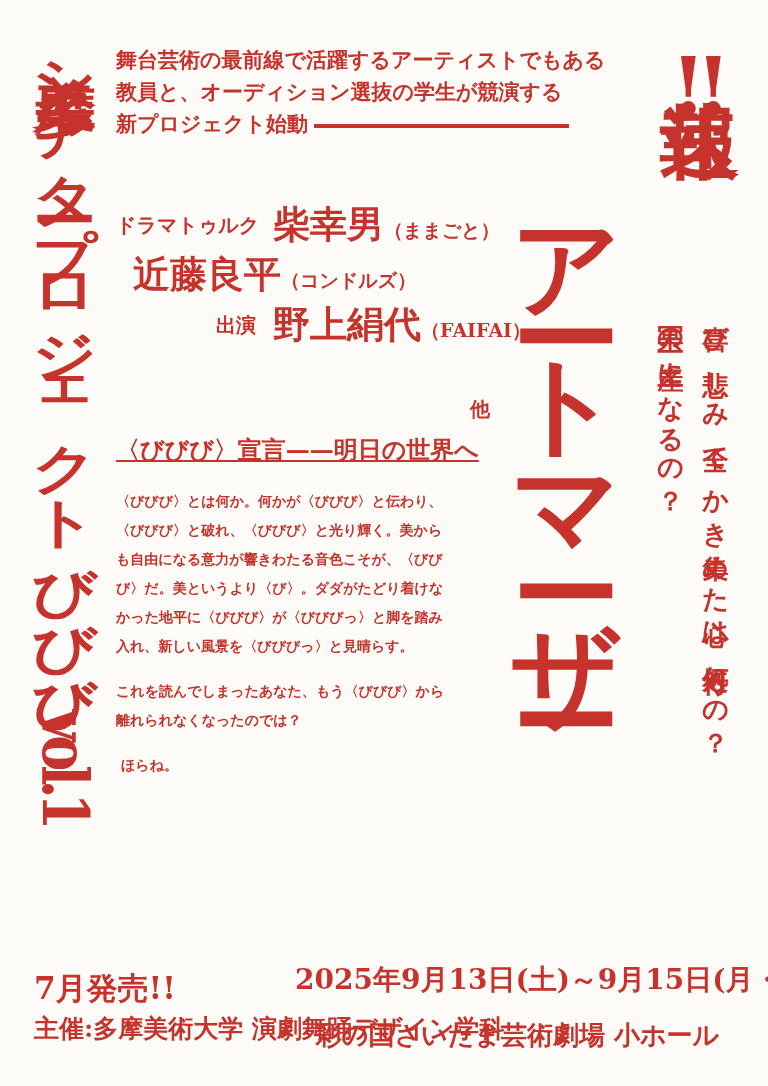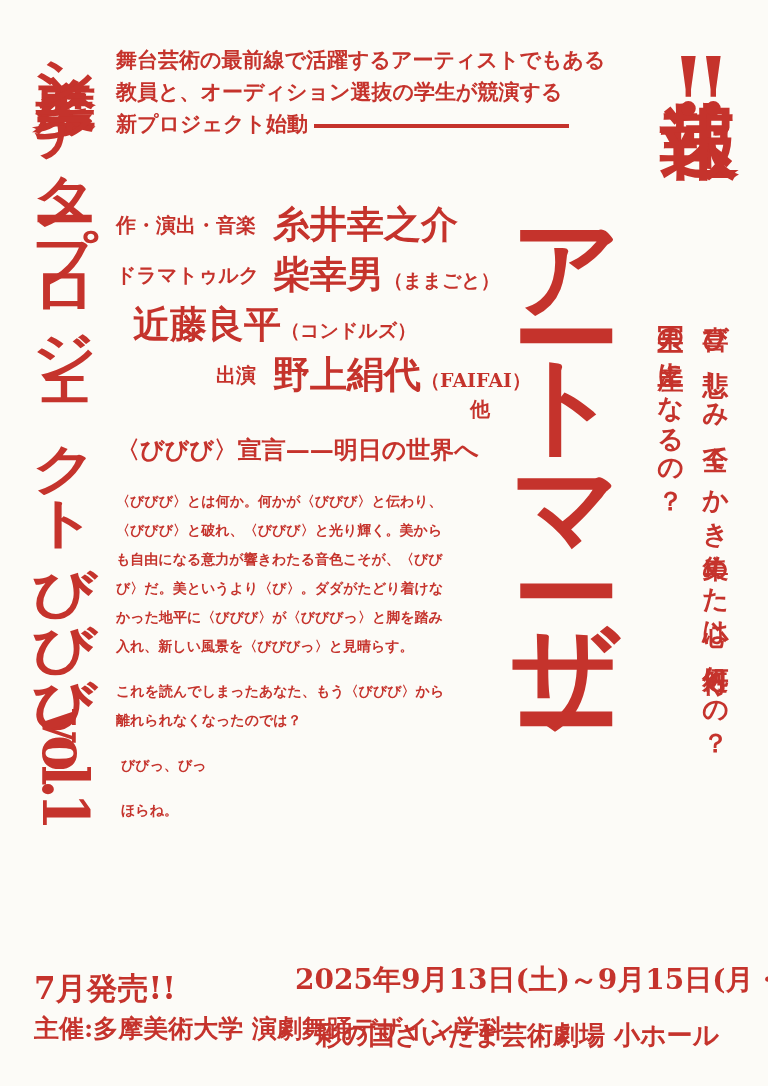--- a/index.html
+++ b/index.html
@@ -35,21 +35,21 @@
   .rule-line{display:inline-block;width:255px;height:4px;background:var(--red);margin-left:6px;margin-top:3px;}
   
   .credits{position:absolute;left:116px;top:200px;display:flex;flex-direction:column;}
   .credit-row{display:flex;align-items:center;height:50px;}
   .credit-role{width:140px;text-align:right;font-size:20px;letter-spacing:0px;white-space:nowrap;}
   .credit-line{margin-left:17px;white-space:nowrap;}
   .credit-name{font-size:37px;}
   .credit-note{font-size:19px;}
   .credits-more{position:absolute;left:470px;top:396px;font-size:20px;}
   
-  .manifesto-heading{position:absolute;left:116px;top:434px;font-size:24px;white-space:nowrap;}
+  .manifesto-heading{position:absolute;left:116px;top:434px;font-size:24px;white-space:nowrap;text-decoration:underline;}
   .manifesto-body{position:absolute;left:116px;top:487px;width:440px;font-size:14px;line-height:29px;}
   .manifesto-body p{margin:0 0 16px 0;white-space:pre-line;}
   .manifesto-body p.indent{padding-left:5px;}
   
   .main-title{
     position:absolute;left:512px;top:155px;
     writing-mode:vertical-rl;text-orientation:mixed;
     font-size:108px;line-height:1.04;letter-spacing:3px;
     white-space:nowrap;
   }
@@ -92,24 +92,20 @@
 
   <div class="flash">速報‼</div>
 
   <div class="main-title">アートマーザー</div>
 
   <div class="taglines">喜び 悲しみ 全て かき集めた心は 何処行くの？
 冥土の土産になるの？</div>
 
   <div class="credits">
     <div class="credit-row">
-      <div class="credit-role">作・演出・音楽</div>
-      <div class="credit-line"><span class="credit-name">糸井幸之介</span><span class="credit-note"></span></div>
-    </div>
-    <div class="credit-row">
       <div class="credit-role">ドラマトゥルク</div>
       <div class="credit-line"><span class="credit-name">柴幸男</span><span class="credit-note">（ままごと）</span></div>
     </div>
     <div class="credit-row">
       <div class="credit-line"><span class="credit-name">近藤良平</span><span class="credit-note">（コンドルズ）</span></div>
     </div>
     <div class="credit-row">
       <div class="credit-role">出演</div>
       <div class="credit-line"><span class="credit-name">野上絹代</span><span class="credit-note">（FAIFAI）</span></div>
     </div>
@@ -120,21 +116,20 @@
 
   <div class="manifesto-body">
     <p>〈びびび〉とは何か。何かが〈びびび〉と伝わり、
 〈びびび〉と破れ、〈びびび〉と光り輝く。美から
 も自由になる意力が響きわたる音色こそが、〈びび
 び〉だ。美というより〈び〉。ダダがたどり着けな
 かった地平に〈びびび〉が〈びびびっ〉と脚を踏み
 入れ、新しい風景を〈びびびっ〉と見晴らす。</p>
     <p>これを読んでしまったあなた、もう〈びびび〉から
 離れられなくなったのでは？</p>
-    <p class="indent">びびっ、びっ</p>
     <p class="indent">ほらね。</p>
   </div>
 
   <div class="release">7月発売!!</div>
   <div class="organizer">主催:多摩美術大学 演劇舞踊デザイン学科</div>
 
   <div class="event-info">
     <div class="event-dates">2025年9月13日(土)～9月15日(月・祝)</div>
     <div class="event-venue">彩の国さいたま芸術劇場 小ホール</div>
   </div>

